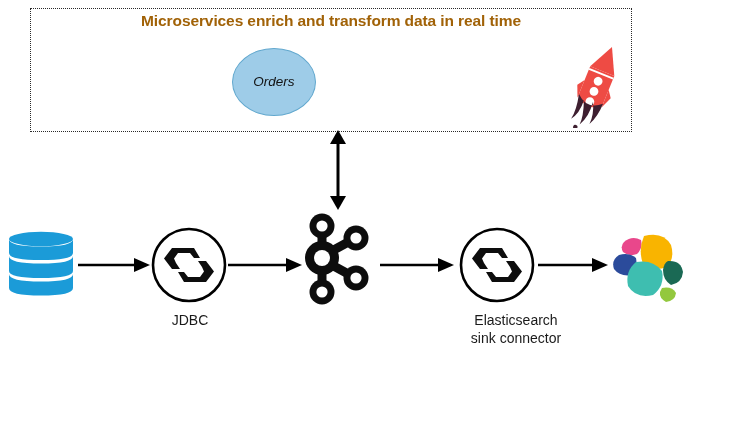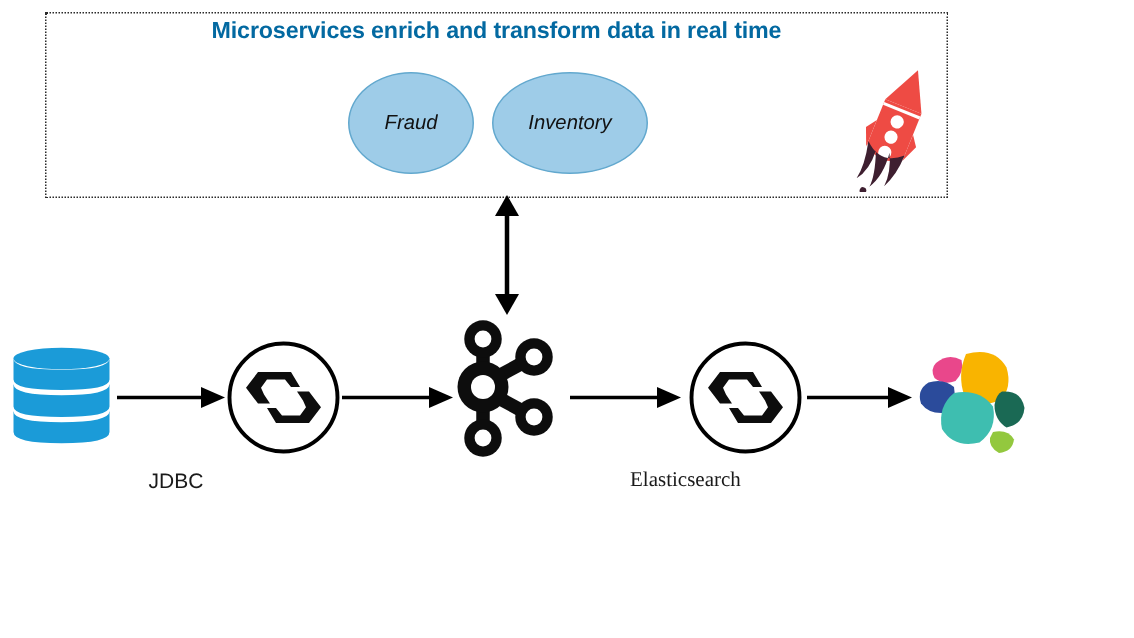--- a/index.html
+++ b/index.html
@@ -15,21 +15,21 @@
   
   .ms-box{
     position:absolute;left:30px;top:8px;width:602px;height:124px;
     border:1.6px dotted #2a2a2a;
     background:#ffffff;
     box-sizing:border-box;
   }
   .ms-title{
     position:absolute;left:30px;top:12px;width:602px;
     text-align:center;
-    font-size:15.5px;font-weight:bold;color:#0369a1;
+    font-size:15.5px;font-weight:bold;color:#a16207;
     letter-spacing:-0.1px;
     white-space:nowrap;
   }
 
   
   .ellipse{
     position:absolute;
     background:#9ECCE8;
     border:1.2px solid #62A8CE;
     border-radius:50%;
@@ -55,42 +55,39 @@
   .conn.c1{left:150px;top:226px;}
   .conn.c2{left:458px;top:226px;}
   .kafka{position:absolute;left:300px;top:208px;width:76px;height:100px;}
   .elastic{position:absolute;left:605px;top:228px;width:82px;height:78px;}
 
   
   .arrow{position:absolute;}
 
   .label{
     position:absolute;
-    text-align:left;
+    text-align:center;
     font-size:14px;
     color:#1a1a1a;
     line-height:1.25;
     white-space:nowrap;
   }
   .lbl-jdbc{left:99px;top:312px;width:182px;}
-  .lbl-es{left:420px;top:312px;width:192px;font-family:Liberation Serif, serif;}
+  .lbl-es{left:420px;top:312px;width:192px;}
 </style>
 </head>
 <body>
 
 <div class="stage">
 
   <div class="ms-box"></div>
   <div class="ms-title">Microservices enrich and transform data in real time</div>
 
   <div class="ellipse e2">
-    <span>Fraud</span>
-  </div>
-  <div class="ellipse e3">
-    <span>Inventory</span>
+    <span>Orders</span>
   </div>
 
   <svg class="rocket" viewBox="0 0 62 88">
     <g transform="rotate(22 31 44)">
       <path d="M31 4 L18 30 L44 30 Z" fill="#EE4B44"></path>
       <path d="M18 30 L18 62 Q31 74 44 62 L44 30 Z" fill="#EE4B44"></path>
       <path d="M18 33 L44 33" stroke="#ffffff" stroke-width="2"></path>
       <circle cx="31" cy="41" r="4.4" fill="#ffffff"></circle>
       <circle cx="31" cy="52" r="4.4" fill="#ffffff"></circle>
       <circle cx="31" cy="63" r="4.4" fill="#ffffff"></circle>
@@ -168,20 +165,21 @@
 
   <svg class="conn c2" viewBox="0 0 78 78">
     <circle cx="39" cy="39" r="36" fill="#ffffff" stroke="#000" stroke-width="2.6"></circle>
     <g fill="#0d0d0d">
       <path d="M38 22 L22 22 L14 32.5 L22 43 L30 43 L26 37 L24 32.5 L28 27 L40 27 L44 32 L50 32 L44 22 Z"></path>
       <path d="M40 56 L56 56 L64 45.5 L56 35 L48 35 L52 41 L54 45.5 L50 51 L38 51 L34 46 L28 46 L34 56 Z"></path>
     </g>
   </svg>
   <div class="label lbl-es">
     <span>Elasticsearch</span><br>
+    <span>sink connector</span>
   </div>
 
   <svg class="arrow" style="left:538px;top:256px;width:72px;height:18px;">
     <line x1="0" y1="9" x2="58" y2="9" stroke="#000" stroke-width="2.4"></line>
     <polygon points="70,9 54,2 54,16" fill="#000"></polygon>
   </svg>
 
   <svg class="elastic" viewBox="0 0 82 78">
     <path d="M19 14 Q27 7 36 12 Q38 20 32 26 Q24 29 18 24 Q15 18 19 14 Z" fill="#E9478B"></path>
     <path d="M39 8 Q58 3 66 17 Q70 30 62 39 Q48 44 38 36 Q33 22 39 8 Z" fill="#F9B400"></path>

